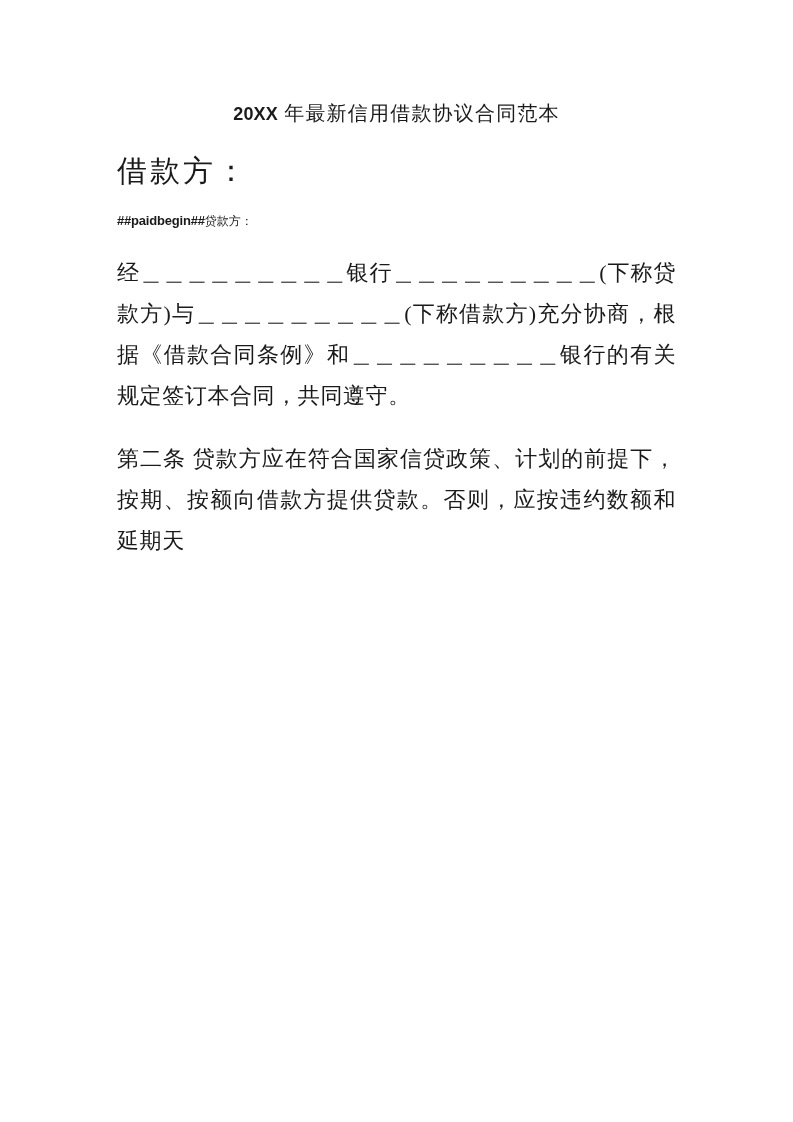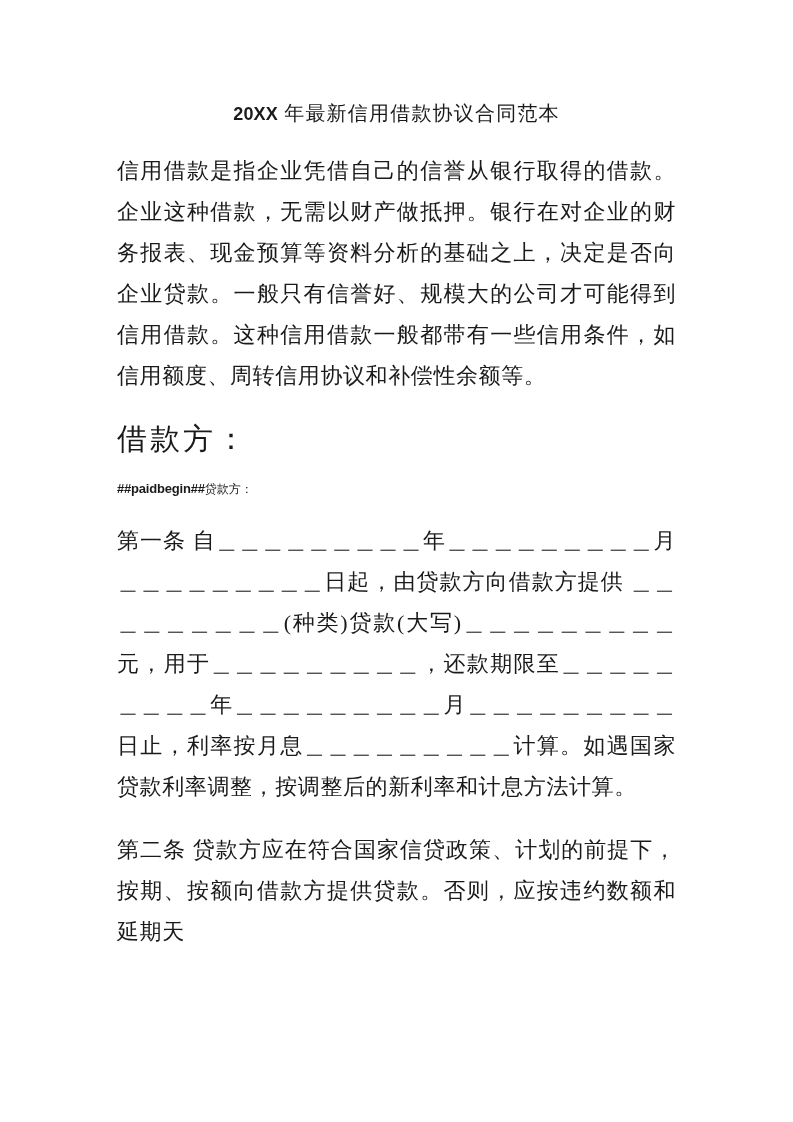--- a/index.html
+++ b/index.html
@@ -95,26 +95,25 @@
   }
 </style>
 </head>
 <body>
 
 <div class="page">
   <div class="content">
 
     <h1 class="doc-title"><span class="lat">20XX</span><span> 年最新信用借款协议合同范本</span></h1>
 
-    <p class="body-para">信用借款是指企业凭借自己的信誉从银行取得的借款。企业这种借款，无需以财产做抵押。银行在对企业的财务报表、现金预算等资料分析的基础之上，决定是否向企业贷款。一般只有信誉好、规模大的公司才可能得到信用借款。这种信用借款一般都带有一些信用条件，如信用额度、周转信用协议和补偿性余额等。</p>
 
 
     <p class="plain-line">借款方：</p>
 
     <p class="marker-line"><span class="lat">##paidbegin##</span><span>贷款方：</span></p>
 
+    <p class="body-para">经＿＿＿＿＿＿＿＿＿银行＿＿＿＿＿＿＿＿＿(下称贷款方)与＿＿＿＿＿＿＿＿＿(下称借款方)充分协商，根据《借款合同条例》和＿＿＿＿＿＿＿＿＿银行的有关规定签订本合同，共同遵守。</p>
 
-    <p class="body-para">第一条 自＿＿＿＿＿＿＿＿＿年＿＿＿＿＿＿＿＿＿月＿＿＿＿＿＿＿＿＿日起，由贷款方向借款方提供 ＿＿＿＿＿＿＿＿＿(种类)贷款(大写)＿＿＿＿＿＿＿＿＿元，用于＿＿＿＿＿＿＿＿＿，还款期限至＿＿＿＿＿＿＿＿＿年＿＿＿＿＿＿＿＿＿月＿＿＿＿＿＿＿＿＿日止，利率按月息＿＿＿＿＿＿＿＿＿计算。如遇国家贷款利率调整，按调整后的新利率和计息方法计算。</p>
 
     <p class="body-para">第二条 贷款方应在符合国家信贷政策、计划的前提下，按期、按额向借款方提供贷款。否则，应按违约数额和延期天</p>
 
   </div>
 </div>
 
 </body></html>

